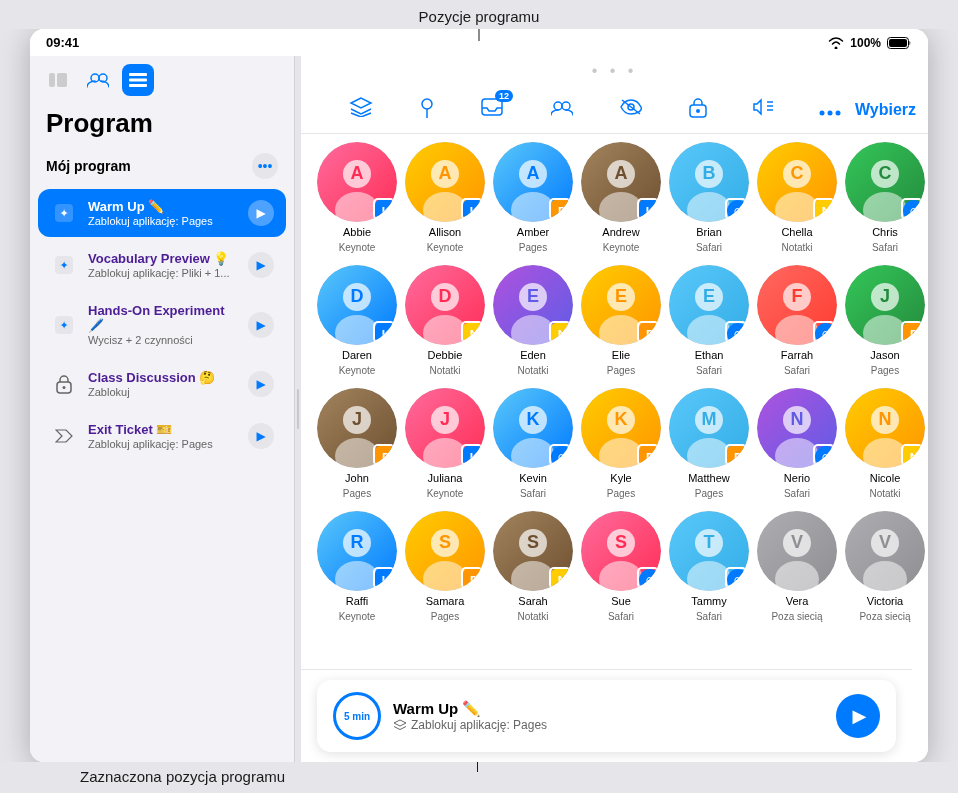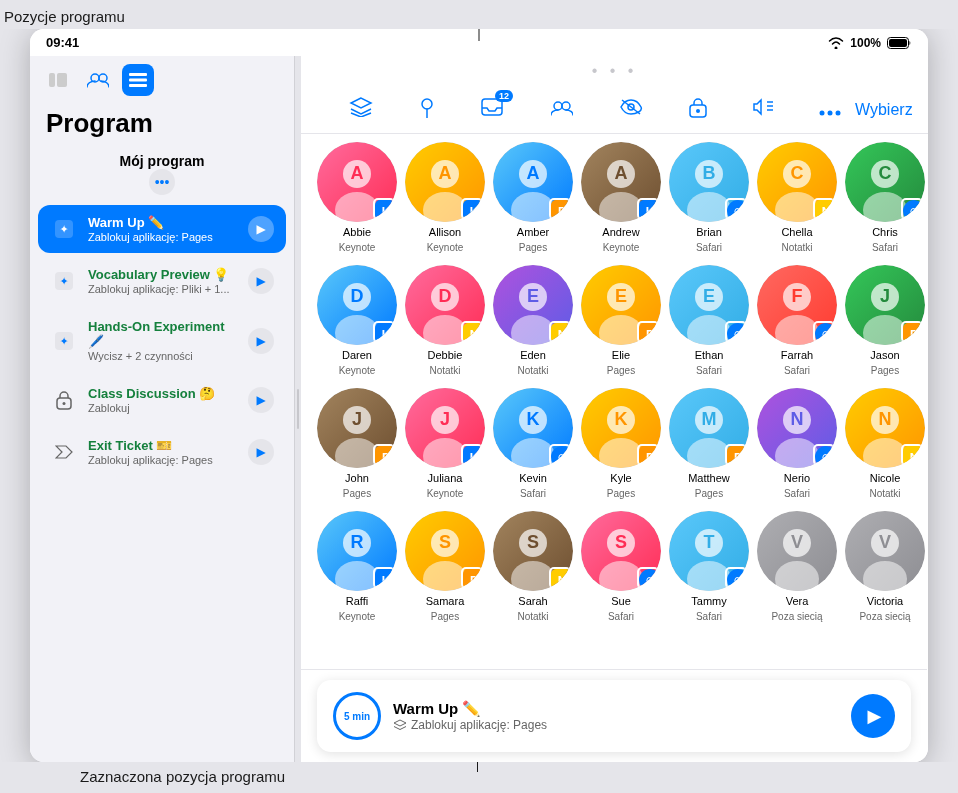--- a/index.html
+++ b/index.html
@@ -13,75 +13,75 @@
 
     
     .app-area { display: flex; flex: 1; overflow: hidden; }
 
     
     .sidebar { width: 265px; background: #f2f2f7; border-right: 1px solid #d1d1d6; display: flex; flex-direction: column; overflow: hidden; }
     .sidebar-top-bar { display: flex; align-items: center; padding: 8px 12px; gap: 8px; background: #f2f2f7; }
     .sidebar-icon-btn { width: 32px; height: 32px; border-radius: 8px; display: flex; align-items: center; justify-content: center; cursor: pointer; font-size: 16px; }
     .sidebar-icon-btn.active { background: #007aff; color: white; }
     .sidebar-title { font-size: 26px; font-weight: 700; padding: 4px 16px 8px; color: #000; }
-    .sidebar-section-header { display: flex; justify-content: space-between; align-items: center; padding: 6px 6px; flex-direction: column; }
+    .sidebar-section-header { display: flex; justify-content: space-between; align-items: center; padding: 6px 16px; }
     .sidebar-section-title { font-size: 14px; font-weight: 600; color: #000; }
     .sidebar-more-btn { width: 26px; height: 26px; border-radius: 50%; background: #e5e5ea; display: flex; align-items: center; justify-content: center; cursor: pointer; font-size: 14px; }
     .sidebar-items { flex: 1; overflow-y: auto; padding: 4px 8px; }
     .sidebar-item { display: flex; align-items: center; padding: 10px 12px; border-radius: 12px; margin-bottom: 4px; cursor: pointer; gap: 10px; }
     .sidebar-item.active { background: #007aff; }
     .sidebar-item.active .item-title, .sidebar-item.active .item-sub { color: white; }
     .item-icon { width: 28px; height: 28px; border-radius: 6px; display: flex; align-items: center; justify-content: center; font-size: 16px; flex-shrink: 0; }
     .item-text { flex: 1; }
-    .item-title { font-size: 13px; font-weight: 600; color: #15803d; }
+    .item-title { font-size: 13px; font-weight: 600; color: #4c1d95; }
     .item-sub { font-size: 11px; color: #666; margin-top: 1px; }
     .item-play-btn { width: 26px; height: 26px; border-radius: 50%; background: rgba(255,255,255,0.3); display: flex; align-items: center; justify-content: center; font-size: 12px; color: white; }
     .item-play-btn-dark { width: 26px; height: 26px; border-radius: 50%; background: #e5e5ea; display: flex; align-items: center; justify-content: center; font-size: 12px; color: #007aff; }
 
     
     .main-panel { flex: 1; display: flex; flex-direction: column; background: white; overflow: hidden; position: relative; }
 
     
     .toolbar { display: flex; align-items: center; padding: 10px 16px; border-bottom: 1px solid #e5e5ea; gap: 16px; }
     .toolbar-left { display: flex; align-items: center; gap: 12px; }
     .toolbar-right { margin-left: auto; display: flex; align-items: center; gap: 14px; }
     .toolbar-icon { font-size: 20px; color: #007aff; cursor: pointer; position: relative; margin-left: 32px; }
-    .choose-btn { font-size: 16px; color: #007aff; font-weight: 400; cursor: pointer; }
+    .choose-btn { font-size: 16px; color: #007aff; font-weight: 700; cursor: pointer; }
 
     
     .panel-title { font-size: 26px; font-weight: 700; padding: 8px 16px; }
 
     
     .students-grid { flex: 1; overflow-y: auto; padding: 8px 16px; display: grid; grid-template-columns: repeat(7, 1fr); gap: 12px 8px; align-content: start; }
     .student-item { display: flex; flex-direction: column; align-items: center; gap: 4px; cursor: pointer; }
     .student-avatar { width: 80px; height: 80px; border-radius: 50%; overflow: hidden; position: relative; background: #ccc; }
     .student-name { font-size: 11px; font-weight: 500; color: #000; text-align: center; }
     .student-app { font-size: 10px; color: #666; text-align: center; }
 
     
-    .bottom-bar { position: absolute; bottom: 0; left: 0; right: 1px; padding: 10px 16px; background: white; border-top: 1px solid #e5e5ea; }
+    .bottom-bar { position: absolute; bottom: 0; left: 0; right: 16px; padding: 10px 16px; background: white; border-top: 1px solid #e5e5ea; }
     .activity-card { background: white; border-radius: 14px; padding: 12px 16px; display: flex; align-items: center; gap: 12px; box-shadow: 0 2px 12px rgba(0,0,0,0.12); }
     .timer-circle { width: 48px; height: 48px; border-radius: 50%; border: 3px solid #007aff; display: flex; align-items: center; justify-content: center; font-size: 10px; font-weight: 700; color: #007aff; flex-shrink: 0; }
     .activity-info { flex: 1; }
     .activity-title { font-size: 15px; font-weight: 600; }
     .activity-sub { font-size: 12px; color: #666; display: flex; align-items: center; gap: 4px; }
     .play-btn-large { width: 44px; height: 44px; border-radius: 50%; background: #007aff; display: flex; align-items: center; justify-content: center; cursor: pointer; }
     .play-btn-large span { color: white; font-size: 18px; margin-left: 3px; }
 
     
     .sidebar-items::-webkit-scrollbar { width: 4px; }
     .sidebar-items::-webkit-scrollbar-track { background: transparent; }
     .sidebar-items::-webkit-scrollbar-thumb { background: #c7c7cc; border-radius: 2px; }
   </style>
 </head>
 <body>
 
 <div class="screen">
 
-  <div style="display:flex; padding: 8px 4px 4px; background:#e5e5ea; position:relative;">
+  <div style="display:flex; justify-content:center; padding: 8px 4px 4px; background:#e5e5ea; position:relative;">
     <span style="font-size:15px; color:#1a1a1a;">Pozycje programu</span>
 
     <div style="position:absolute; bottom:-12px; left:50%; width:1px; height:12px; background:#1a1a1a; transform:translateX(-50%);"></div>
   </div>
 
   <div style="flex:1; margin: 0 30px; display:flex; flex-direction:column; background:white; border-radius:14px; overflow:hidden; box-shadow: 0 4px 30px rgba(0,0,0,0.25);">
 
     <div class="status-bar">
       <span style="font-size:13px; font-weight:700;">09:41</span>
       <div style="display:flex; align-items:center; gap:6px;">

